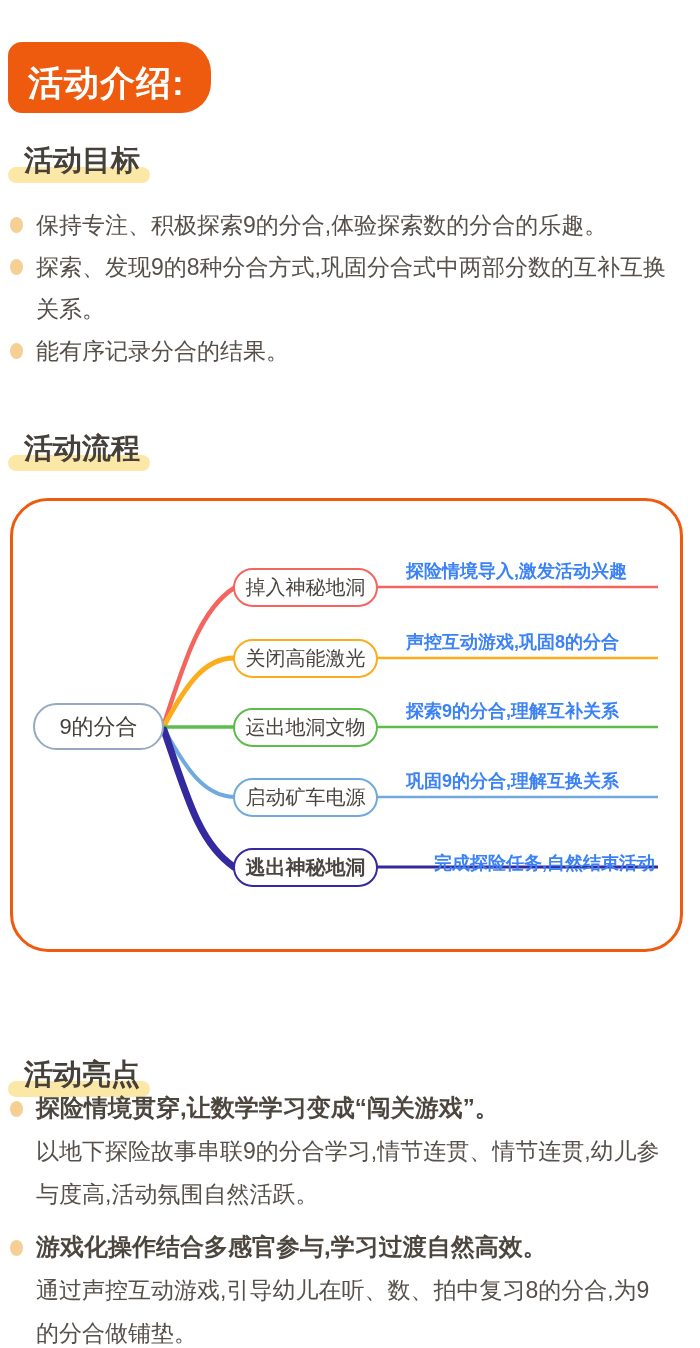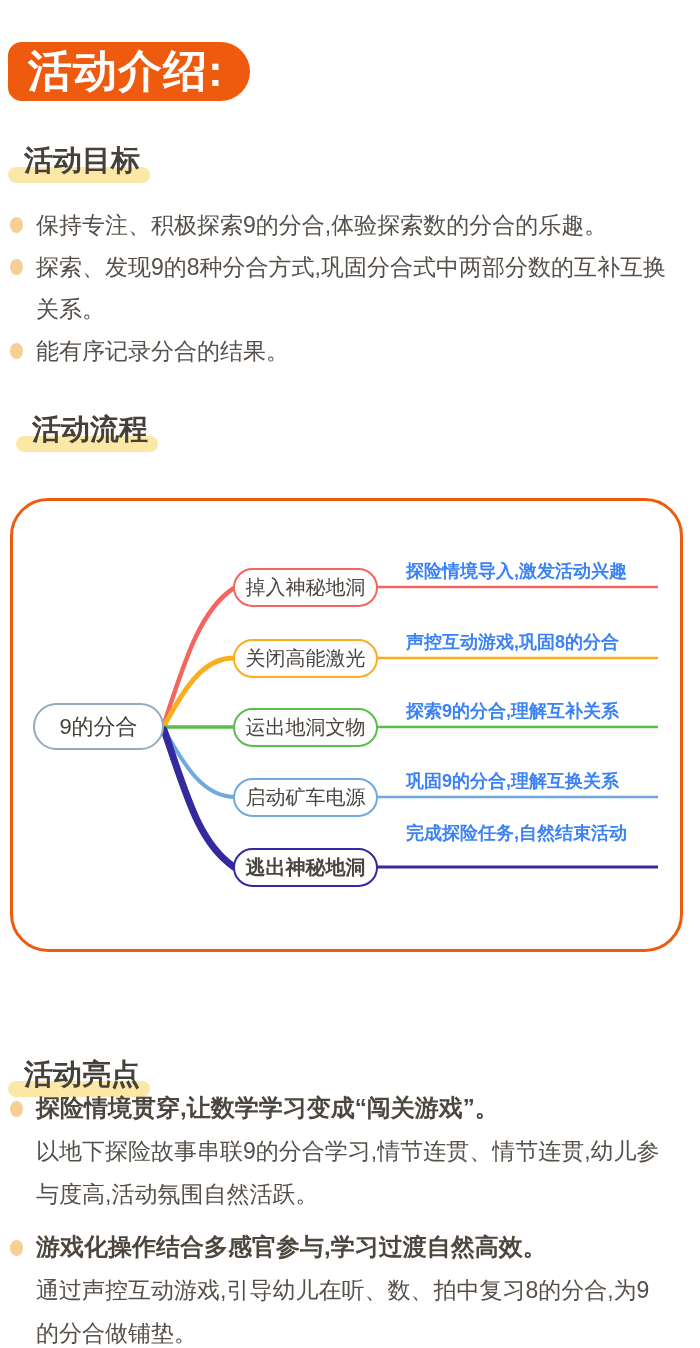--- a/index.html
+++ b/index.html
@@ -9,24 +9,24 @@
     position: relative;
     overflow: hidden;
     font-family: "Liberation Sans", "DejaVu Sans", sans-serif;
     color: var(--text, #56504A);
   }
 
   
   .badge {
     position: absolute; left: 8px; top: 42px;
     height: 59px; line-height: 57px;
-    padding: 0 26px 0 20px;
+    padding: 12px 26px 0 20px;
     background: var(--accent, #EE5A0E);
     border-radius: 14px 30px 30px 14px;
-    color: #ffffff; font-size: 44px; font-weight: bold;
+    color: #ffffff; font-size: 35px; font-weight: bold;
     letter-spacing: 1px;
   }
 
   
   .sec-heading {
     position: absolute;
     display: inline-block;
     font-size: 29px; font-weight: bold;
     color: var(--heading, #45403A);
     white-space: nowrap;
@@ -110,21 +110,21 @@
   <div class="li">
     <span class="dot"></span>
     <span>探索、发现9的8种分合方式,巩固分合式中两部分数的互补互换关系。</span>
   </div>
   <div class="li">
     <span class="dot"></span>
     <span>能有序记录分合的结果。</span>
   </div>
 </div>
 
-<div class="sec-heading" style="left:24px; top:410px;margin-left:8px;">
+<div class="sec-heading" style="left:24px; top:429px;">
   <span class="hl-bar"></span>
   <span class="txt">活动流程</span>
 </div>
 
 <div class="flow-box">
   <svg width="667" height="447" viewBox="0 0 667 447">
 
     <path d="M151,223 C172,158 188,108 221,87" fill="none" stroke="#F4655F" stroke-width="4.5" stroke-linecap="round"></path>
     <path d="M151,225 C174,182 192,157 221,157" fill="none" stroke="#FBAD1B" stroke-width="5" stroke-linecap="round"></path>
     <path d="M151,226 L221,226" fill="none" stroke="#5BBE4A" stroke-width="3.5" stroke-linecap="round"></path>
@@ -155,21 +155,21 @@
     <span>启动矿车电源</span>
   </div>
   <div class="bnode" style="top: 347px; border-color: rgb(52, 41, 158); font-weight: bold;">
     <span>逃出神秘地洞</span>
   </div>
 
   <div class="bnote" style="top:58px;">探险情境导入,激发活动兴趣</div>
   <div class="bnote" style="top:129px;">声控互动游戏,巩固8的分合</div>
   <div class="bnote" style="top:198px;">探索9的分合,理解互补关系</div>
   <div class="bnote" style="top:268px;">巩固9的分合,理解互换关系</div>
-  <div class="bnote" style="top:320px;">完成探险任务,自然结束活动</div>
+  <div class="bnote" style="top:350px;margin-left:28px;">完成探险任务,自然结束活动</div>
 </div>
 
 <div class="sec-heading" style="left:24px; top:1031px;margin-top:24px;">
   <span class="hl-bar"></span>
   <span class="txt">活动亮点</span>
 </div>
 
 <div class="blist" style="top:1086px; width:655px;">
   <div class="li hitem">
     <span class="dot" style="margin-top:15px;"></span>

